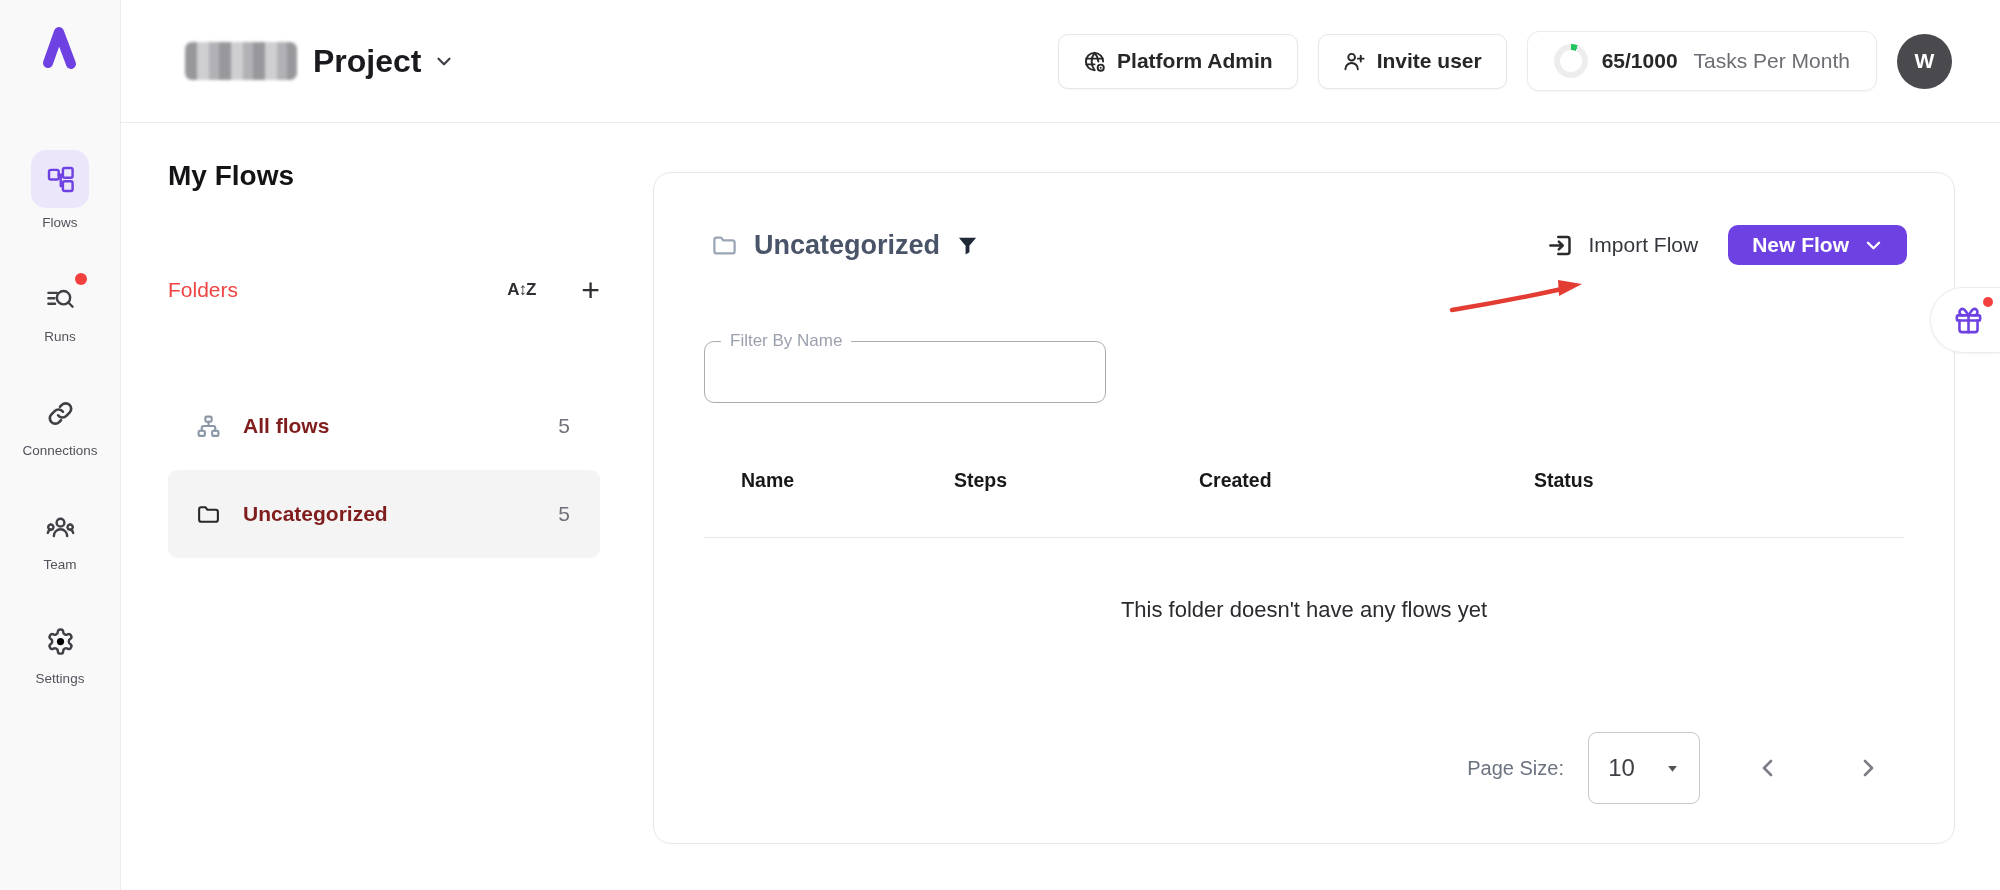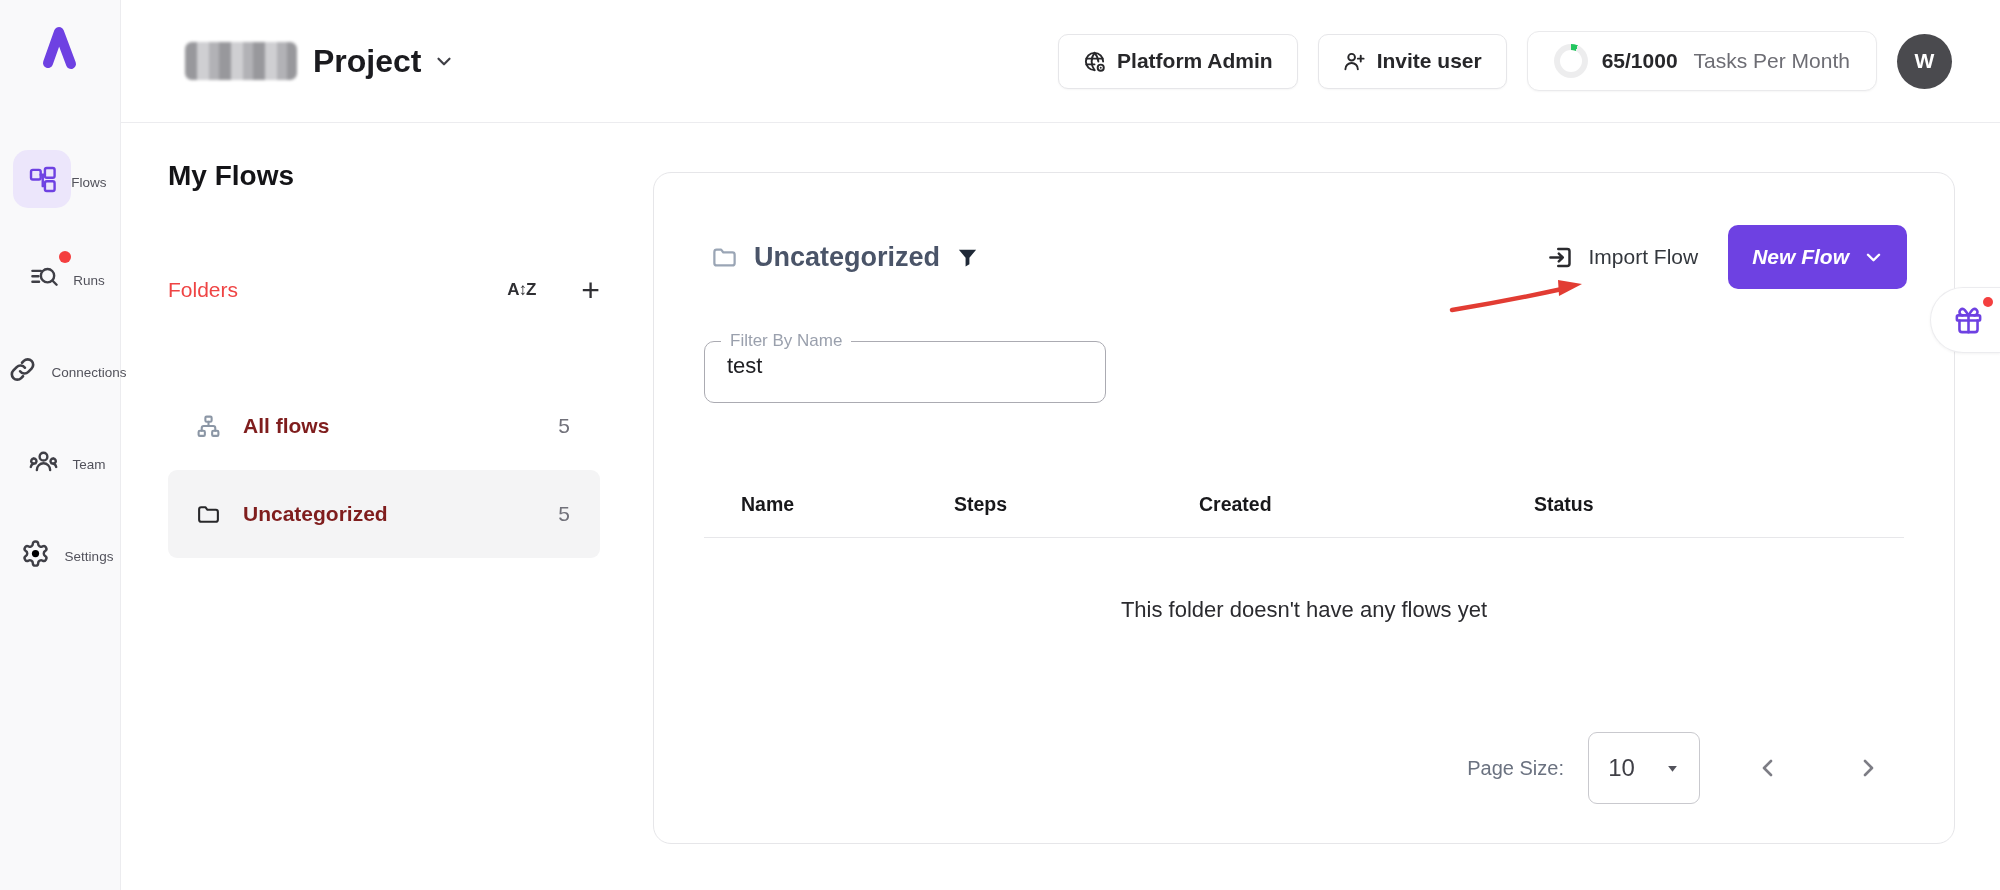--- a/index.html
+++ b/index.html
@@ -5,21 +5,21 @@
   * { margin:0; padding:0; box-sizing:border-box; }
   body { font-family:"Liberation Sans", sans-serif; background:#fff; }
   .canvas { position:relative; width:2000px; height:890px; background:#fff; overflow:hidden; }
 
   
   .rail { position:absolute; left:0; top:0; width:121px; height:890px;
           background:#f9f9fa; border-right:1px solid #ececef; }
   .logo { position:absolute; left:34px; top:20px; width:50px; height:52px; }
   .nav { position:absolute; left:0; top:150px; width:120px;
          display:flex; flex-direction:column; align-items:center; }
-  .nav-item { display:flex; align-items:center;
+  .nav-item { display:flex; flex-direction:column; align-items:center;
               margin-bottom:46px; cursor:pointer; }
   .nav-icon-wrap { position:relative; width:58px; height:46px;
                    display:flex; align-items:center; justify-content:center; }
   .nav-icon-wrap.active { height:58px; background:#ece6fb; border-radius:15px; }
   .nav-icon-wrap svg { width:29px; height:29px; stroke:#3f3f46; }
   .nav-icon-wrap.active svg { stroke:#6e41e2; }
   .nav-label { margin-top:7px; font-size:13.5px; color:#52525b; }
   .red-dot { position:absolute; width:12px; height:12px; border-radius:50%;
              background:#f43f3f; }
   .nav-dot { top:-3px; right:2px; }
@@ -77,35 +77,35 @@
   .card-head { position:absolute; left:57px; right:47px; top:52px;
                display:flex; align-items:center; }
   .card-title-group { display:flex; align-items:center; gap:16px; }
   .card-title-group .folder-ic { width:27px; height:27px; stroke:#9aa5b5; }
   .card-title { font-size:27px; font-weight:600; color:#4a5468; }
   .funnel { width:23px; height:23px; cursor:pointer; }
   .card-actions { margin-left:auto; display:flex; align-items:center; gap:30px; }
   .import-group { display:flex; align-items:center; gap:14px; cursor:pointer; }
   .import-group svg { width:27px; height:27px; stroke:#2b2b2f; }
   .import-label { font-size:21px; color:#33373d; }
-  .btn-primary { height:64px; background:#6e41e2; border:none; border-radius:10px;
+  .btn-primary { height:40px; background:#6e41e2; border:none; border-radius:10px;
                  display:flex; align-items:center; gap:15px; padding:0 24px;
-                 cursor:pointer;font-style:italic; }
+                 cursor:pointer; }
   .btn-primary .blabel { font-size:21px; font-weight:700; color:#fff; }
   .btn-primary svg { width:19px; height:19px; stroke:#fff; }
 
   .filter-field { position:absolute; left:50px; top:158px; width:402px; height:72px;
                   border:1.6px solid #ababb2; border-radius:10px; }
   .filter-field legend { margin-left:16px; padding:0 9px; font-size:17px; color:#9aa0ad; }
   .filter-input { border:none; outline:none; width:340px; margin:2px 0 0 22px;
                   font-size:22px; color:#202024; font-family:"Liberation Sans", sans-serif; }
 
   .table-head { position:absolute; left:50px; right:50px; top:296px;
                 display:flex; align-items:center; }
-  .th { font-size:19.5px; font-weight:700; color:#18181b;margin-top:24px; }
+  .th { font-size:19.5px; font-weight:700; color:#18181b; }
   .th-name    { width:250px; padding-left:37px; }
   .th-steps   { width:245px; }
   .th-created { width:335px; }
   .divider { position:absolute; left:50px; right:50px; top:364px; height:1px; background:#e7e7ea; }
   .empty-msg { position:absolute; left:0; right:0; top:424px; text-align:center;
                font-size:22px; color:#2b2b2f; }
 
   .pagination { position:absolute; top:559px; right:74px; display:flex; align-items:center; }
   .page-size-label { font-size:20px; color:#6b7280; margin-right:24px; }
   .page-size-box { width:112px; height:72px; border:1.6px solid #c9c9ce; border-radius:9px;
@@ -300,21 +300,20 @@
           <span class="blabel">New Flow</span>
           <svg viewBox="0 0 24 24" fill="none" stroke-width="3" stroke-linecap="round" stroke-linejoin="round">
             <path d="M5 8.5 L12 15.5 L19 8.5"></path>
           </svg>
         </button>
       </div>
     </div>
 
     <fieldset class="filter-field">
       <legend>Filter By Name</legend>
-      <input class="filter-input" type="text" value="test" style="">
     </fieldset>
 
     <div class="table-head">
       <span class="th th-name">Name</span>
       <span class="th th-steps">Steps</span>
       <span class="th th-created">Created</span>
       <span class="th th-status">Status</span>
     </div>
     <div class="divider"></div>
 

